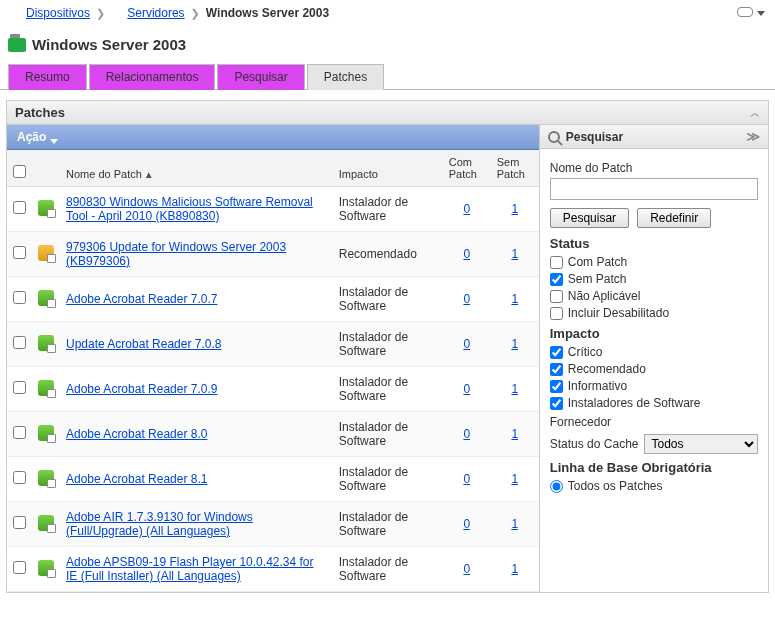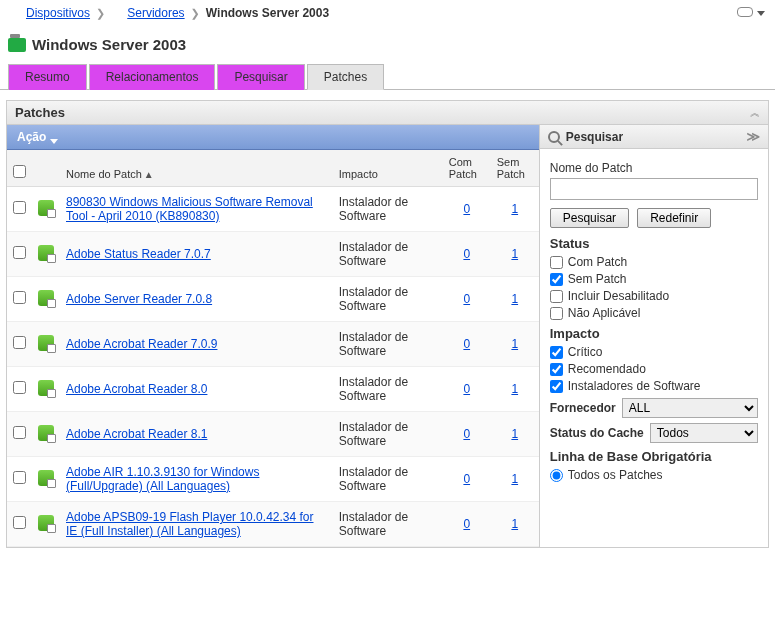--- a/index.html
+++ b/index.html
@@ -57,21 +57,21 @@
 .expand-icon { margin-left: auto; color: #888; font-size: 13px; cursor: pointer; }
 
 .search-body { padding: 8px 10px; }
 .field-label { font-size: 12px; margin: 4px 0 3px 0; }
 .text-input { width: 100%; padding: 3px 4px; border: 1px solid #aaa; font-size: 12px; }
 .btn-row { margin: 8px 0; display: flex; gap: 8px; }
 .btn { padding: 2px 12px; font-size: 12px; border: 1px solid #888; background: linear-gradient(#fafafa,#e2e2e2); cursor: pointer; border-radius: 2px; }
 .group-label { font-weight: bold; margin: 6px 0 4px 0; font-size: 13px; }
 .chk-row, .radio-row { display: flex; align-items: center; gap: 5px; margin: 3px 0; font-size: 12px; }
 .inline-row { display: flex; align-items: center; gap: 6px; margin: 5px 0; }
-.inline-row label { font-weight: bold; text-align: center; }
+.inline-row label { font-weight: normal; text-align: center; }
 .inline-row select { flex: 1; font-size: 12px; border: 1px solid #aaa; padding: 1px 2px; }
 </style>
 </head>
 <body>
 
 <div class="breadcrumb">
   <a>Dispositivos</a>
   <span class="sep">❯</span>
   <a>Servidores</a>
   <span class="sep">❯</span>
@@ -120,30 +120,38 @@
           <tr>
             <td class="col-chk"><input type="checkbox" style=""></td>
             <td class="col-icon"><span class="patch-icon green"></span></td>
             <td><a class="patch-link">890830 Windows Malicious Software Removal Tool - April 2010 (KB890830)</a></td>
             <td class="col-impact">Instalador de Software</td>
             <td class="col-num"><a class="num-link">0</a></td>
             <td class="col-num"><a class="num-link">1</a></td>
           </tr>
           <tr>
             <td class="col-chk"><input type="checkbox" style=""></td>
-            <td class="col-icon"><span class="patch-icon green"></span></td>
-            <td><a class="patch-link">Adobe Status Reader 7.0.7</a></td>
-            <td class="col-impact">Instalador de Software</td>
-            <td class="col-num"><a class="num-link">0</a></td>
-            <td class="col-num"><a class="num-link">1</a></td>
-          </tr>
-          <tr>
-            <td class="col-chk"><input type="checkbox" style=""></td>
-            <td class="col-icon"><span class="patch-icon green"></span></td>
-            <td><a class="patch-link">Adobe Server Reader 7.0.8</a></td>
+            <td class="col-icon"><span class="patch-icon orange"></span></td>
+            <td><a class="patch-link">979306 Update for Windows Server 2003 (KB979306)</a></td>
+            <td class="col-impact">Recomendado</td>
+            <td class="col-num"><a class="num-link">0</a></td>
+            <td class="col-num"><a class="num-link">1</a></td>
+          </tr>
+          <tr>
+            <td class="col-chk"><input type="checkbox" style=""></td>
+            <td class="col-icon"><span class="patch-icon green"></span></td>
+            <td><a class="patch-link">Adobe Acrobat Reader 7.0.7</a></td>
+            <td class="col-impact">Instalador de Software</td>
+            <td class="col-num"><a class="num-link">0</a></td>
+            <td class="col-num"><a class="num-link">1</a></td>
+          </tr>
+          <tr>
+            <td class="col-chk"><input type="checkbox" style=""></td>
+            <td class="col-icon"><span class="patch-icon green"></span></td>
+            <td><a class="patch-link">Update Acrobat Reader 7.0.8</a></td>
             <td class="col-impact">Instalador de Software</td>
             <td class="col-num"><a class="num-link">0</a></td>
             <td class="col-num"><a class="num-link">1</a></td>
           </tr>
           <tr>
             <td class="col-chk"><input type="checkbox" style=""></td>
             <td class="col-icon"><span class="patch-icon green"></span></td>
             <td><a class="patch-link">Adobe Acrobat Reader 7.0.9</a></td>
             <td class="col-impact">Instalador de Software</td>
             <td class="col-num"><a class="num-link">0</a></td>
@@ -161,21 +169,21 @@
             <td class="col-chk"><input type="checkbox" style=""></td>
             <td class="col-icon"><span class="patch-icon green"></span></td>
             <td><a class="patch-link">Adobe Acrobat Reader 8.1</a></td>
             <td class="col-impact">Instalador de Software</td>
             <td class="col-num"><a class="num-link">0</a></td>
             <td class="col-num"><a class="num-link">1</a></td>
           </tr>
           <tr>
             <td class="col-chk"><input type="checkbox" style=""></td>
             <td class="col-icon"><span class="patch-icon green"></span></td>
-            <td><a class="patch-link">Adobe AIR 1.10.3.9130 for Windows (Full/Upgrade) (All Languages)</a></td>
+            <td><a class="patch-link">Adobe AIR 1.7.3.9130 for Windows (Full/Upgrade) (All Languages)</a></td>
             <td class="col-impact">Instalador de Software</td>
             <td class="col-num"><a class="num-link">0</a></td>
             <td class="col-num"><a class="num-link">1</a></td>
           </tr>
           <tr>
             <td class="col-chk"><input type="checkbox" style=""></td>
             <td class="col-icon"><span class="patch-icon green"></span></td>
             <td><a class="patch-link">Adobe APSB09-19 Flash Player 10.0.42.34 for IE (Full Installer) (All Languages)</a></td>
             <td class="col-impact">Instalador de Software</td>
             <td class="col-num"><a class="num-link">0</a></td>
@@ -204,47 +212,50 @@
           <div class="chk-row">
             <input type="checkbox" style="">
             <span>Com Patch</span>
           </div>
           <div class="chk-row">
             <input type="checkbox" checked="" style="">
             <span>Sem Patch</span>
           </div>
           <div class="chk-row">
             <input type="checkbox" style="">
+            <span>Não Aplicável</span>
+          </div>
+          <div class="chk-row">
+            <input type="checkbox" style="">
             <span>Incluir Desabilitado</span>
-          </div>
-          <div class="chk-row">
-            <input type="checkbox" style="">
-            <span>Não Aplicável</span>
           </div>
         </div>
 
       <div class="group-label">Impacto</div>
       <div id="impact-checks">
           <div class="chk-row">
             <input type="checkbox" checked="" style="">
             <span>Crítico</span>
           </div>
           <div class="chk-row">
             <input type="checkbox" checked="" style="">
             <span>Recomendado</span>
           </div>
           <div class="chk-row">
             <input type="checkbox" checked="" style="">
+            <span>Informativo</span>
+          </div>
+          <div class="chk-row">
+            <input type="checkbox" checked="" style="">
             <span>Instaladores de Software</span>
           </div>
         </div>
 
       <div class="inline-row">
         <label>Fornecedor</label>
-        <select><option>ALL</option></select>
       </div>
       <div class="inline-row">
         <label>Status do Cache</label>
         <select><option>Todos</option></select>
       </div>
 
       <div class="group-label">Linha de Base Obrigatória</div>
       <div id="baseline-radios">
           <div class="radio-row">
             <input type="radio" name="baseline" checked="" style="">

